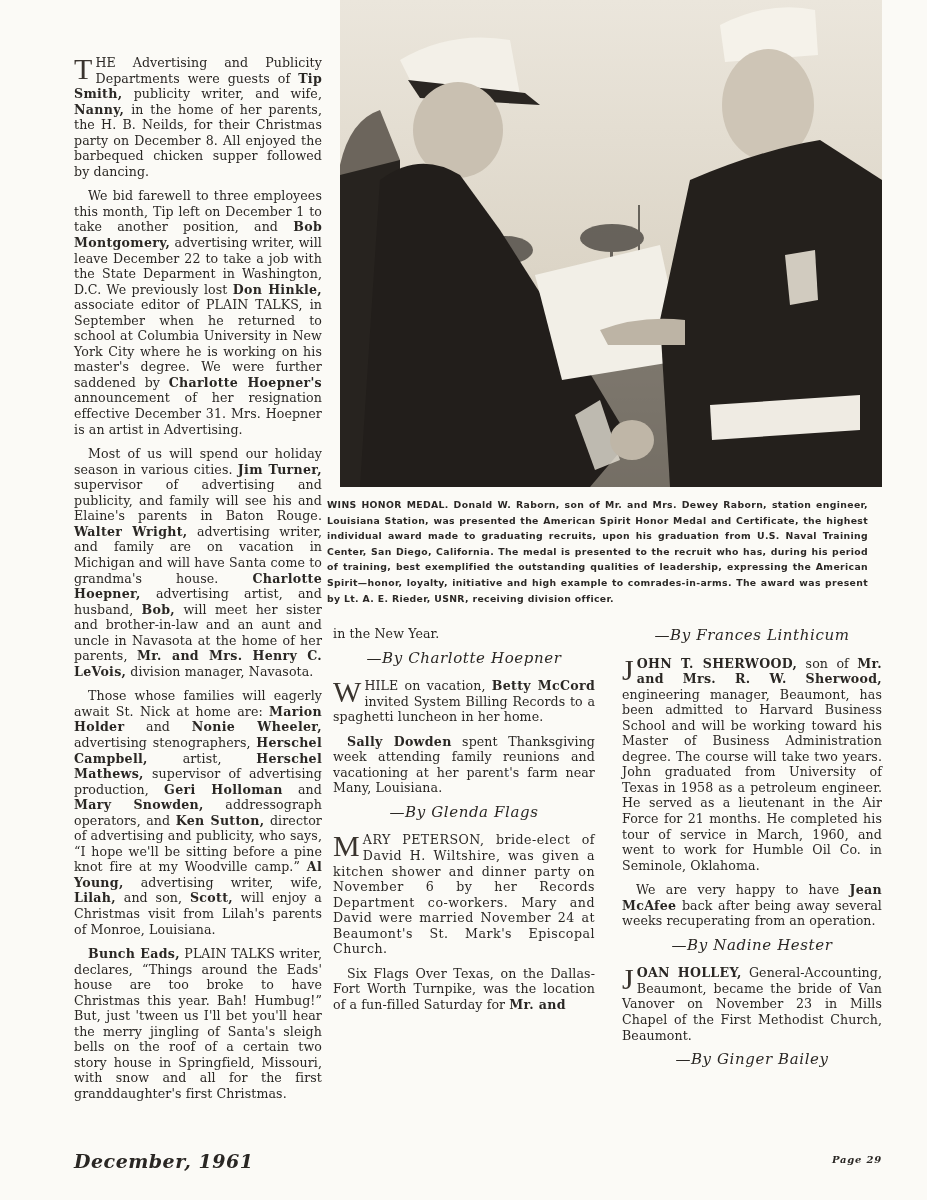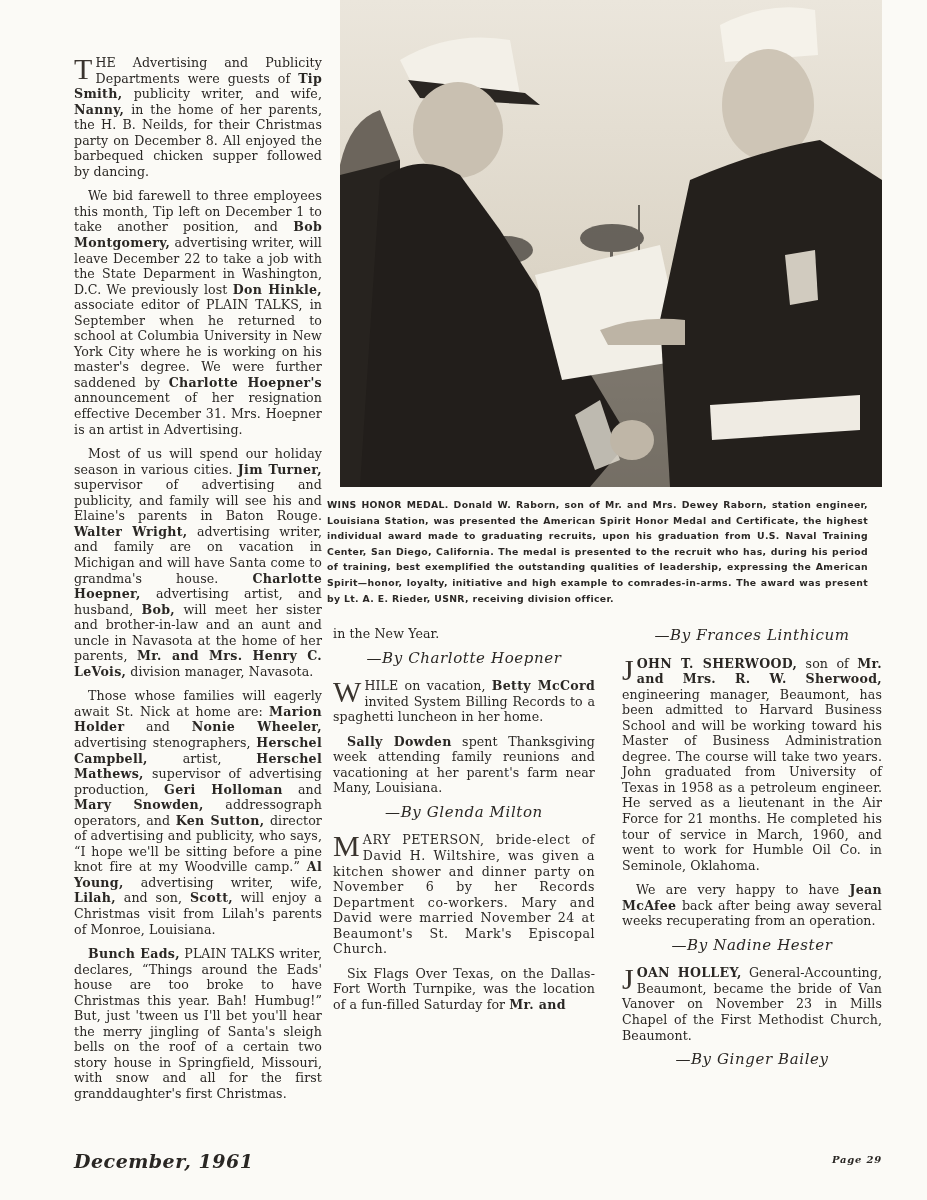--- a/index.html
+++ b/index.html
@@ -117,21 +117,21 @@
 
 <div id="col2" class="col">
   <p class="cont"><span>in the New Year.</span></p>
   <div class="byline">—By Charlotte Hoepner</div>
 
   <p class="drop"><span class="dropcap">W</span><span>HILE on vacation, </span><b>Betty McCord</b><span> invited System Billing Records to a spaghetti luncheon in her home.</span></p>
 
   <p><b>Sally Dowden</b><span> spent Thanksgiving week attending family reunions and vacationing at her parent's farm near Many, Louisiana.</span></p>
 
 
-  <div class="byline">—By Glenda Milton</div>
+  <div class="byline">—By Glenda Flags</div>
 
   <p class="drop"><span class="dropcap">M</span><span class="caps">ARY PETERSON, bride-elect of David H. Wiltshire, was given a kitchen shower and dinner party on November 6 by her Records Department co-workers. Mary and David were married November 24 at Beaumont's St. Mark's Episcopal Church.</span></p>
 
   <p><span>Six Flags Over Texas, on the Dallas-Fort Worth Turnpike, was the location of a fun-filled Saturday for </span><b>Mr. and</b></p>
 </div>
 
 <div id="col3" class="col">
   <div class="byline">—By Frances Linthicum</div>
 
   <p class="drop"><span class="dropcap">J</span><b>OHN T. SHERWOOD,</b><span> son of </span><b>Mr. and Mrs. R. W. Sherwood,</b><span> engineering manager, Beaumont, has been admitted to Harvard Business School and will be working toward his Master of Business Administration degree. The course will take two years. John graduated from University of Texas in 1958 as a petroleum engineer. He served as a lieutenant in the Air Force for 21 months. He completed his tour of service in March, 1960, and went to work for Humble Oil Co. in Seminole, Oklahoma.</span></p>

